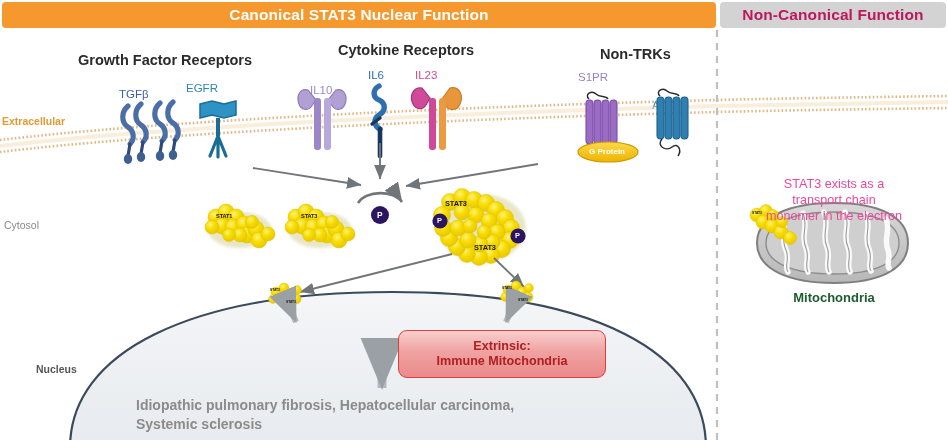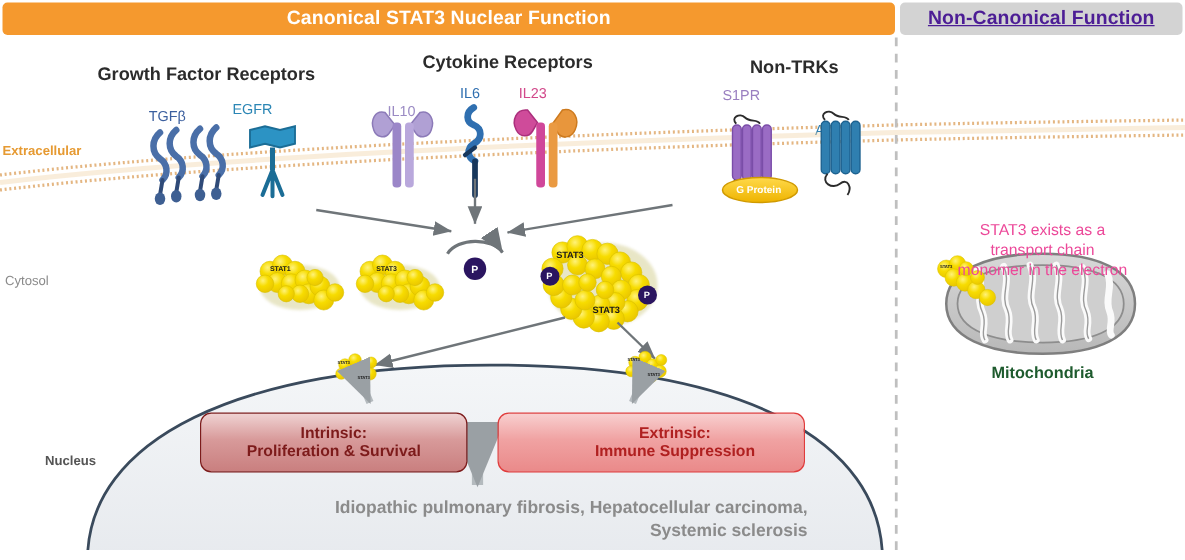--- a/index.html
+++ b/index.html
@@ -4,21 +4,21 @@
 <style>
   html,body{margin:0;padding:0;background:#ffffff;}
   body{font-family:"Liberation Sans",sans-serif;}
   #stage{position:relative;width:948px;height:440px;overflow:hidden;background:#fff;}
 
   
   .hdr{position:absolute;top:2px;height:26px;border-radius:4px;
        display:flex;align-items:center;justify-content:center;
        font-size:15.5px;font-weight:bold;color:#ffffff;letter-spacing:.1px;}
   #hdr-canonical{left:2px;width:714px;background:#f5992e;}
-  #hdr-noncanonical{left:720px;width:226px;background:#d3d3d3;color:#4c1d95;text-decoration:underline;}
+  #hdr-noncanonical{left:720px;width:226px;background:#d3d3d3;color:#be185d;}
 
   
   .complabel{position:absolute;font-size:10.5px;font-weight:bold;}
   #lab-extracellular{left:2px;top:115px;color:#e69a32;}
   #lab-cytosol{left:4px;top:219px;color:#8a8a8a;font-weight:normal;}
   #lab-nucleus{left:4px;top:363px;color:#555555;margin-left:32px;}
 
   
   .sect{position:absolute;font-size:14.5px;font-weight:bold;color:#2b2b2b;white-space:nowrap;}
   #sect-gfr{left:78px;top:52px;}
@@ -46,23 +46,23 @@
 
   
   .obox{position:absolute;height:46px;border-radius:9px;display:flex;flex-direction:column;
         align-items:center;justify-content:center;font-size:12.6px;font-weight:bold;
         line-height:1.22;text-align:center;}
   #obox-intrinsic{left:160px;top:330px;width:212px;
       background:linear-gradient(180deg,#efd2d2 0%,#d89a9a 45%,#c97f7f 100%);
       border:1.6px solid #7d1b1b;color:#7d1b1b;}
   #obox-extrinsic{left:398px;top:330px;width:206px;
       background:linear-gradient(180deg,#f8cfcf 0%,#f0a2a2 45%,#ea8a8a 100%);
-      border:1.6px solid #e03c3c;color:#b02020;padding-left:38px;}
-
-  #disease{position:absolute;left:136px;top:396px;width:510px;text-align:right;
+      border:1.6px solid #e03c3c;color:#b02020;}
+
+  #disease{position:absolute;left:136px;top:396px;width:510px;text-align:left;
            font-size:14px;font-weight:bold;color:#8b8b8b;line-height:1.38;}
 
   .mollab{position:absolute;font-size:5.6px;font-weight:bold;color:#1a1a1a;
           white-space:nowrap;letter-spacing:-0.1px;}
   .mollab.big{font-size:7.4px;}
   .mollab.tiny{font-size:3.4px;}
   .gprot{position:absolute;font-size:8px;font-weight:bold;color:#ffffff;white-space:nowrap;}
   .pchip{position:absolute;font-size:8.4px;font-weight:bold;color:#ffffff;}
 </style>
 </head>
@@ -374,27 +374,23 @@
   <div class="mollab" style="left:216px;top:213px;">STAT1</div>
   <div class="mollab" style="left:301px;top:213px;">STAT3</div>
   <div class="mollab big" style="left:445px;top:199px;">STAT3</div>
   <div class="mollab big" style="left:474px;top:243px;">STAT3</div>
   <div class="mollab tiny" style="left:270px;top:288px;">STAT3</div>
   <div class="mollab tiny" style="left:286px;top:300px;">STAT3</div>
   <div class="mollab tiny" style="left:502px;top:286px;">STAT3</div>
   <div class="mollab tiny" style="left:518px;top:298px;">STAT3</div>
   <div class="mollab tiny" style="left:752px;top:211px;">STAT3</div>
 
-  <div class="obox" id="obox-intrinsic">
-    <span>Intrinsic:</span>
-    <span>Proliferation &amp; Survival</span>
-  </div>
   <div class="obox" id="obox-extrinsic">
     <span>Extrinsic:</span>
-    <span>Immune Suppression</span>
+    <span>Immune Mitochondria</span>
   </div>
 
   <div id="disease">
     <div>Idiopathic pulmonary fibrosis, Hepatocellular carcinoma,</div>
     <div>Systemic sclerosis</div>
   </div>
 
   <div id="mito-cap">
     <div>STAT3 exists as a</div>
     <div>transport chain</div>

